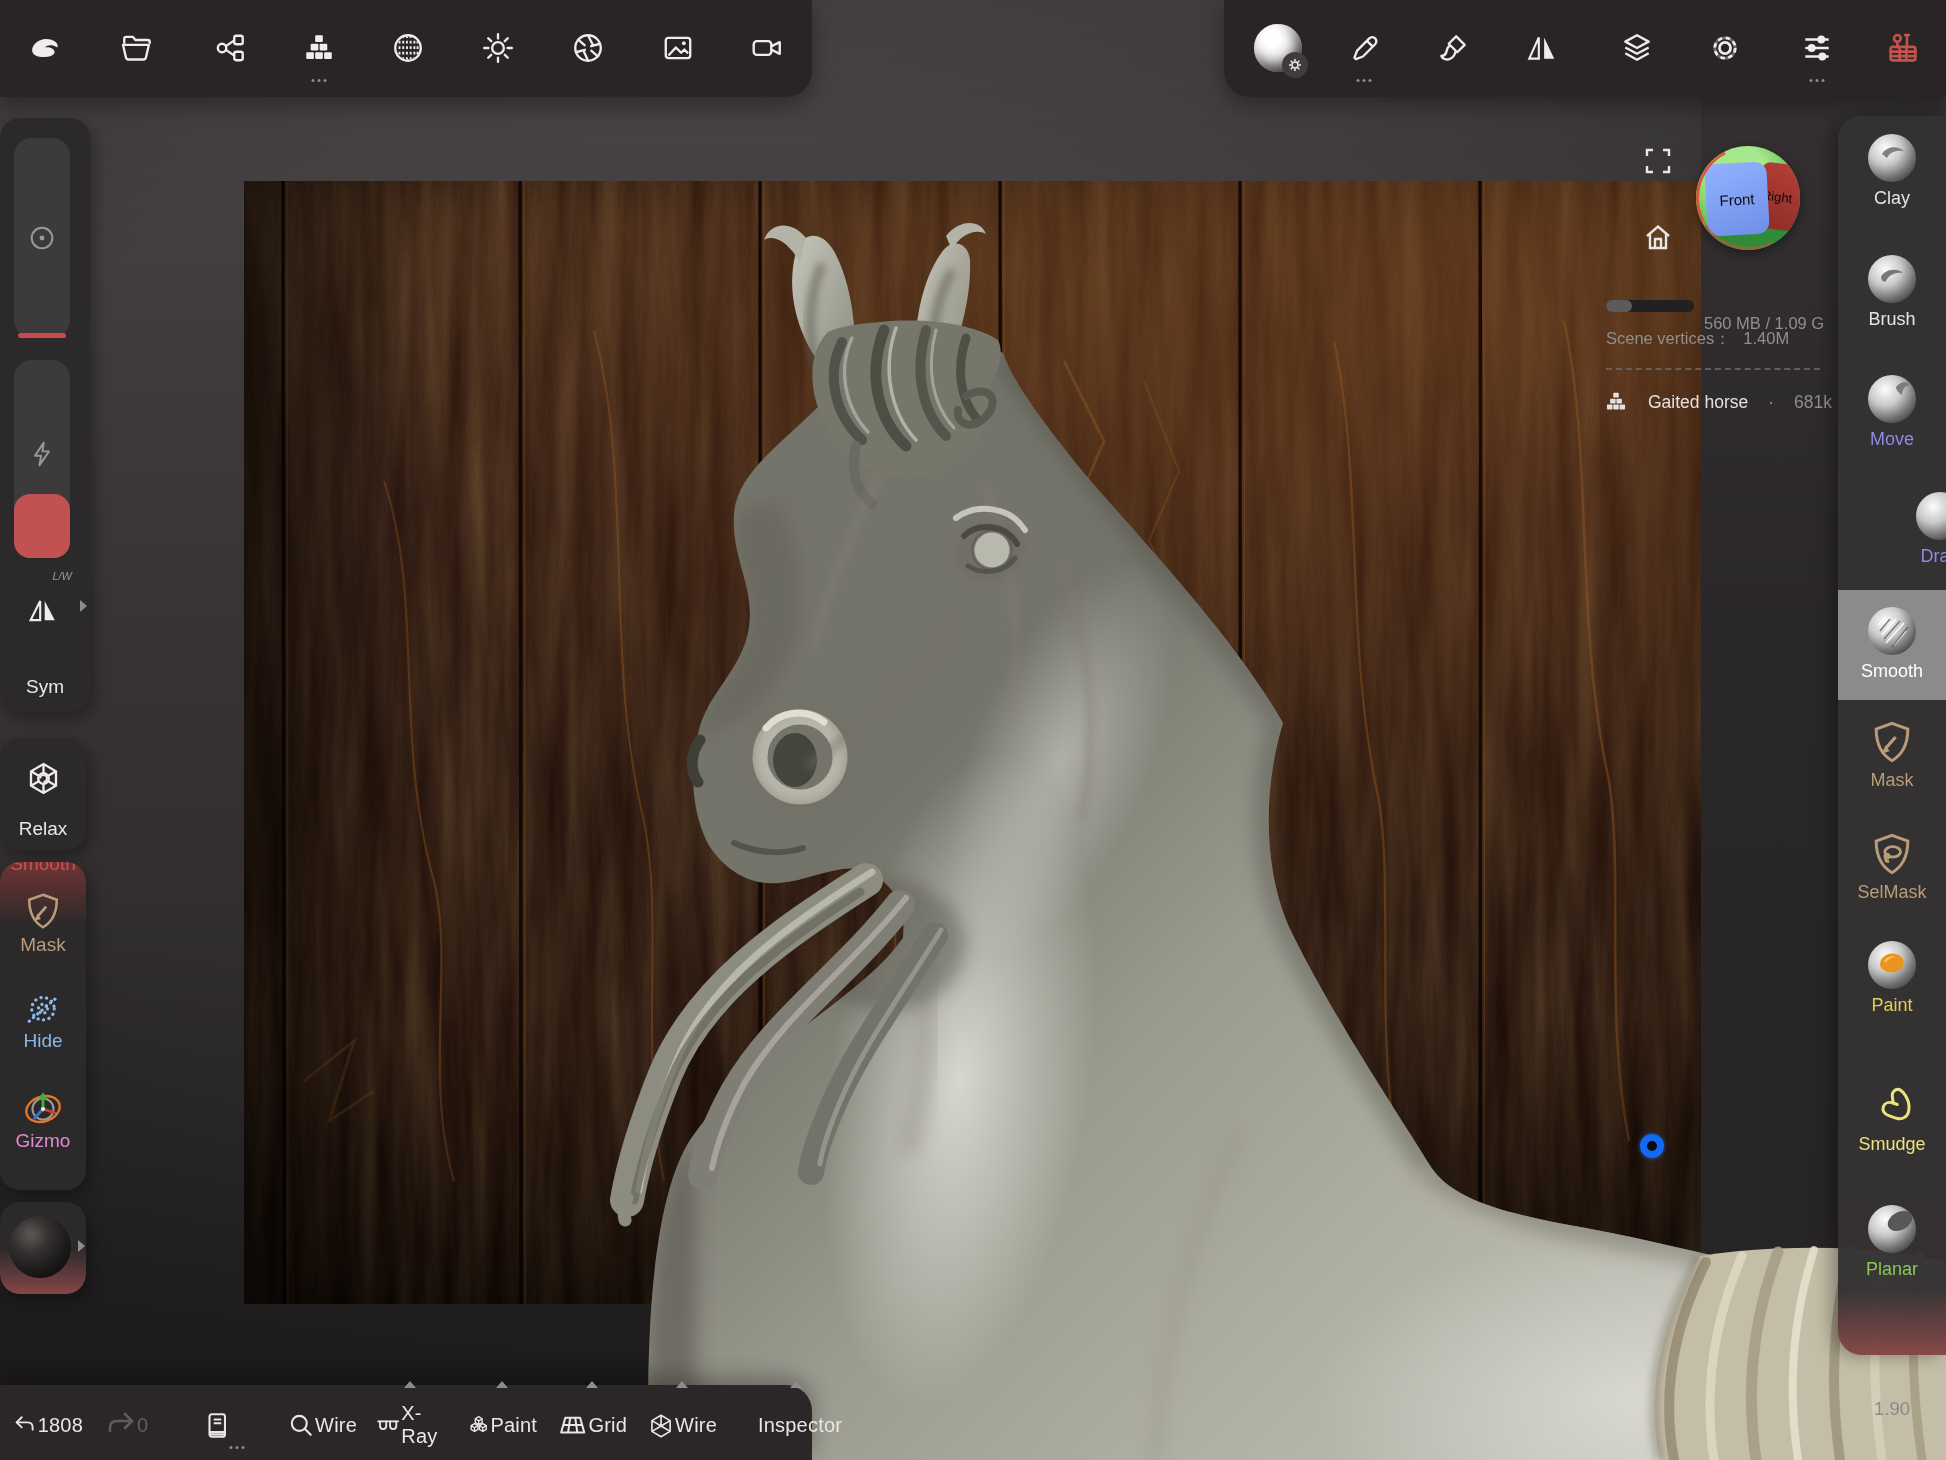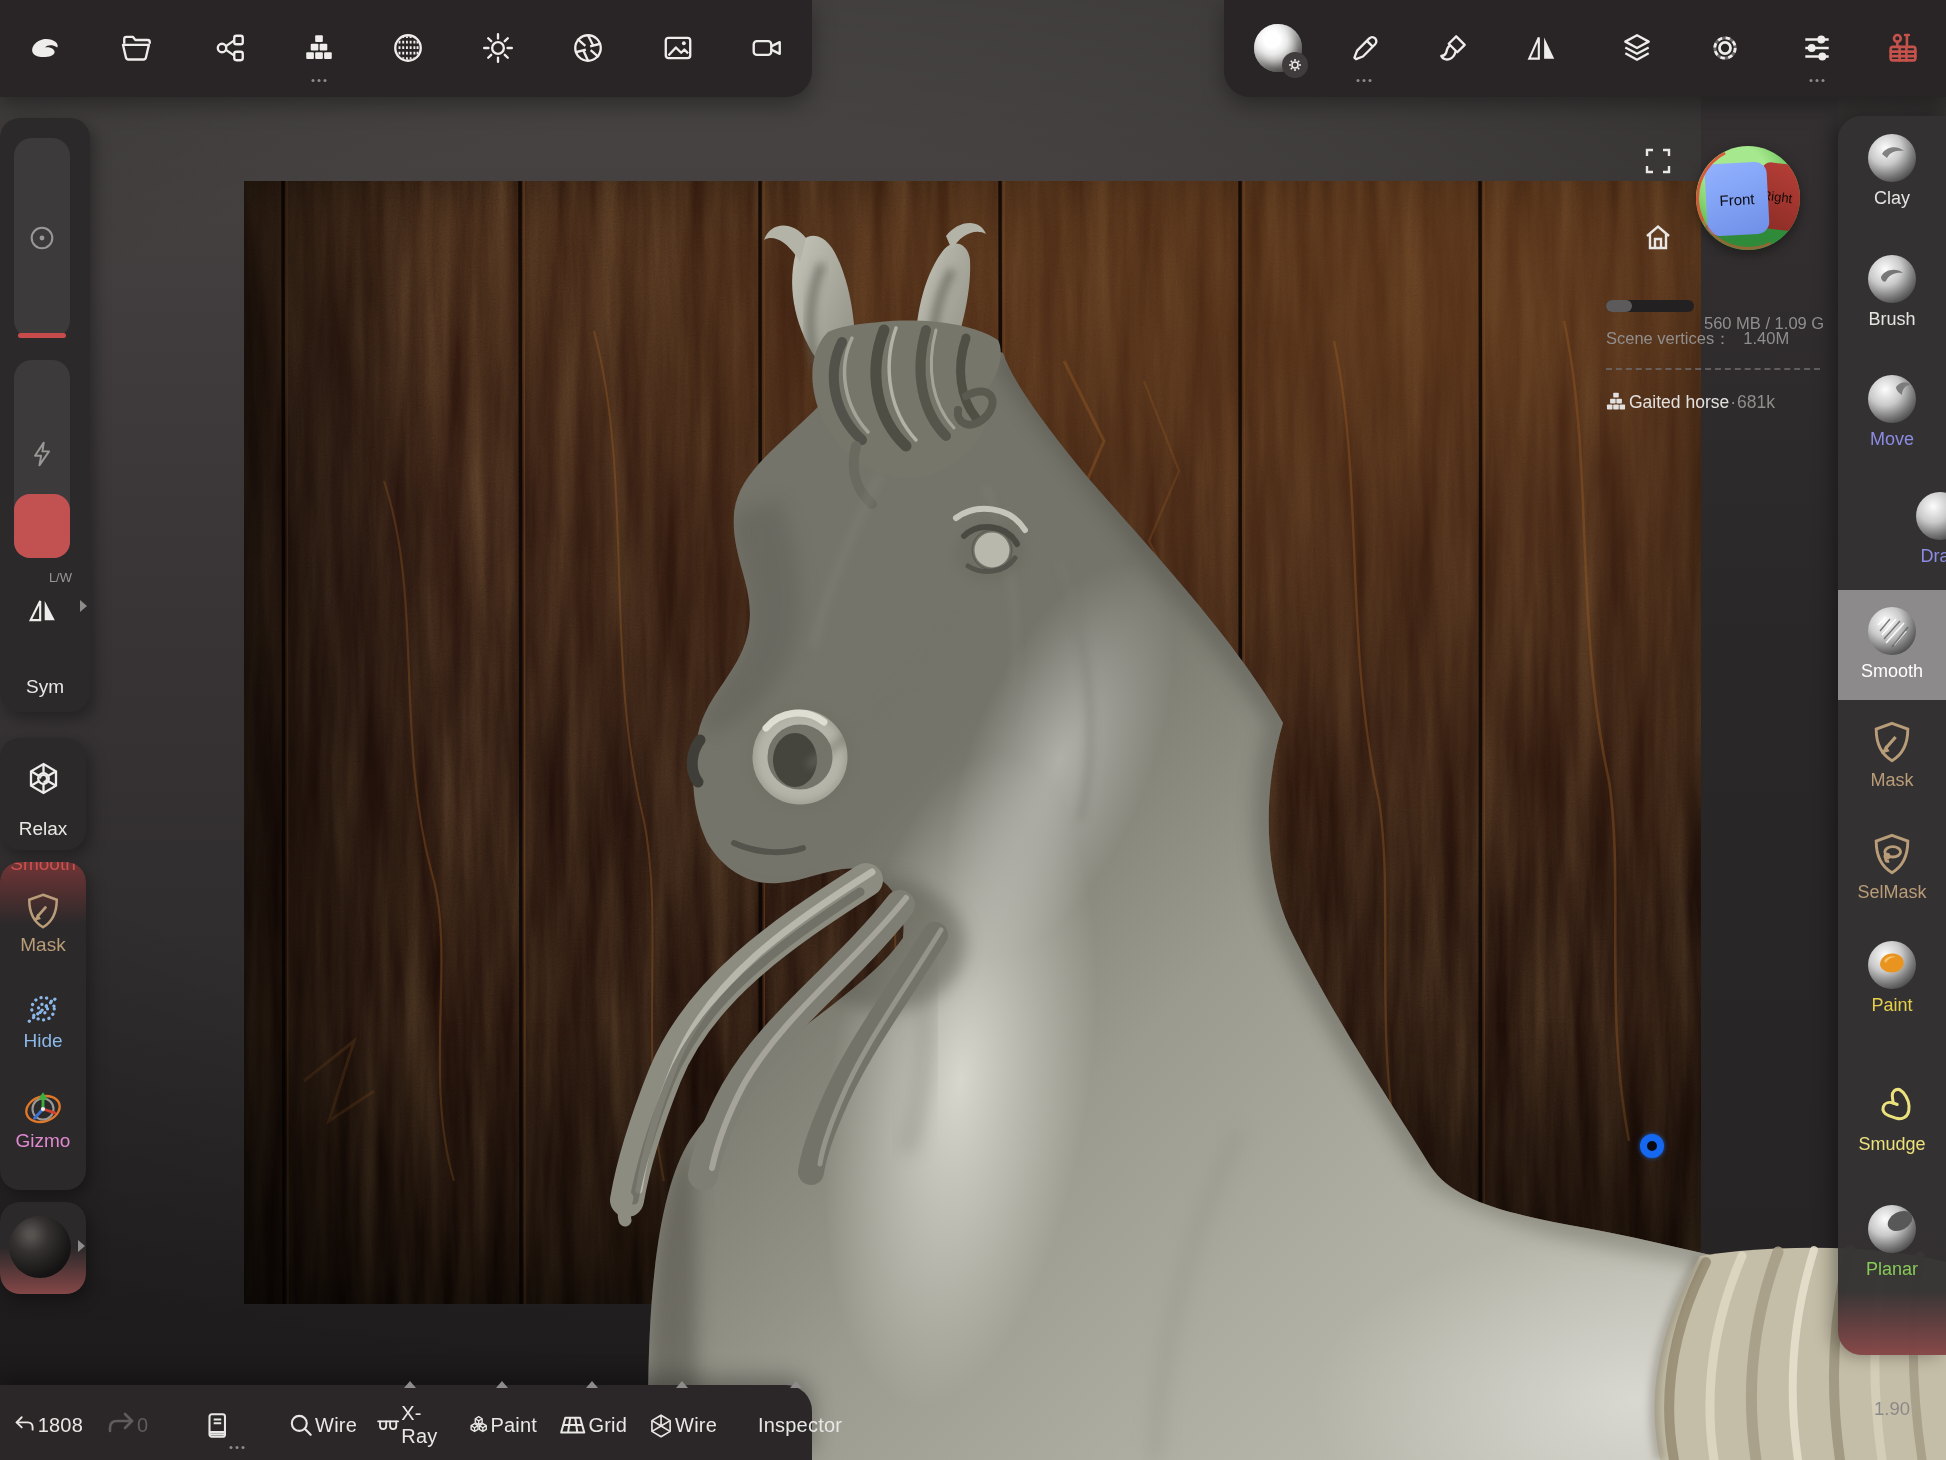--- a/index.html
+++ b/index.html
@@ -36,21 +36,21 @@
   .blabel{margin-top:2px;font-size:20px;color:#e9e7e6;letter-spacing:.2px;}
   .blabel.dim{color:#5f5c5d;}
   .caret{position:absolute;top:-8px;left:50%;transform:translateX(-50%);width:0;height:0;
     border-left:6px solid transparent;border-right:6px solid transparent;border-bottom:7px solid #8e8b8b;}
   
   .lpanel{left:0;background:#2c292a;border-radius:20px;box-shadow:4px 6px 16px rgba(0,0,0,.35);}
   .track{position:absolute;left:14px;width:56px;background:#3d3a3b;border-radius:18px;cursor:pointer;}
   .redline{position:absolute;left:18px;width:48px;height:5px;background:#c84b4b;border-radius:3px;}
   .redsquare{position:absolute;left:14px;width:56px;height:64px;background:#c25252;border-radius:16px;cursor:pointer;}
   .llabel{position:absolute;width:100%;text-align:center;font-size:19px;color:#e9e7e6;}
-  .lw{position:absolute;left:14px;width:58px;text-align:right;font-size:13px;color:#9a9797;}
+  .lw{position:absolute;left:14px;width:58px;text-align:right;font-size:11px;color:#9a9797;font-style:italic;}
   .chev{position:absolute;width:0;height:0;border-top:6px solid transparent;border-bottom:6px solid transparent;border-left:7px solid #8e8b8b;}
   .clip-smooth{position:absolute;left:0;top:-9px;width:100%;text-align:center;font-size:19px;color:#cf5050;font-weight:400;}
   .redfade-top{position:absolute;left:0;top:0;width:100%;height:62px;border-radius:20px 20px 0 0;
     background:linear-gradient(180deg,rgba(170,62,62,.55),rgba(170,62,62,0));}
   .redfade-bot{position:absolute;left:0;bottom:0;width:100%;height:46px;border-radius:0 0 20px 20px;
     background:linear-gradient(0deg,rgba(205,95,95,.55),rgba(205,95,95,0));}
   .blacksphere{position:absolute;left:9px;top:14px;width:62px;height:62px;border-radius:50%;
     background:radial-gradient(circle at 35% 30%, #565250 0 6%, #343130 30%, #161414 70%, #0b0a0a 100%);cursor:pointer;}
   
   .toolstrip{left:1838px;top:116px;width:108px;height:1239px;background:rgba(53,50,51,.97);
@@ -62,21 +62,21 @@
     background:linear-gradient(0deg,rgba(200,88,88,.55),rgba(200,88,88,0));}
   .c-white{color:#e6e4e3}.c-sel{color:#ffffff}.c-purple{color:#8c8ce4}.c-tan{color:#b99d79}
   .c-gold{color:#e5d04c}.c-paleyellow{color:#ece27d}.c-green{color:#86ca58}
   
   .hudtext{color:#918e8e;font-size:16.5px;}
   .memwrap{left:1606px;top:300px;width:88px;height:12px;border-radius:6px;background:#232021;}
   .memfill{width:30%;height:100%;border-radius:6px;background:#5d5a5b;}
   .memtext{left:1704px;top:314px;width:132px;overflow:hidden;white-space:nowrap;}
   .verts{left:1606px;top:328px;white-space:nowrap;}
   .dashed{left:1606px;top:368px;width:214px;border-top:2px dashed #6e6b6b;opacity:.8;}
-  .objrow{left:1604px;top:390px;display:flex;align-items:center;gap:1px;color:#e3e1e0;font-size:17.5px;white-space:nowrap;justify-content:space-between;}
+  .objrow{left:1604px;top:390px;display:flex;align-items:center;gap:20px;color:#e3e1e0;font-size:17.5px;white-space:nowrap;justify-content:space-between;}
   .objrow .dim{color:#908d8d;}
   .navball{left:1696px;top:146px;width:104px;height:104px;border-radius:50%;overflow:hidden;cursor:pointer;
     background:radial-gradient(circle at 40% 28%, #a6e88e 0 30%, #63bd52 60%, #2f7d35 100%);
     box-shadow:0 4px 12px rgba(0,0,0,.4);}
   .nb-bottom{position:absolute;left:2px;bottom:-8px;width:100px;height:42px;border-radius:50%;background:#2f8a3a;}
   .nb-blue{position:absolute;left:10px;top:17px;width:62px;height:72px;border-radius:12px;transform:rotate(-3deg);
     background:linear-gradient(160deg,#92b2ff,#6f8fe8);display:flex;align-items:center;justify-content:center;}
   .nb-blue span{color:#0c0c14;font-size:15px;}
   .nb-red{position:absolute;right:-8px;top:18px;width:46px;height:66px;border-radius:10px;transform:rotate(7deg);
     background:linear-gradient(200deg,#b84038,#8c2c26);display:flex;align-items:center;justify-content:flex-start;overflow:hidden;padding-left:4px;}

